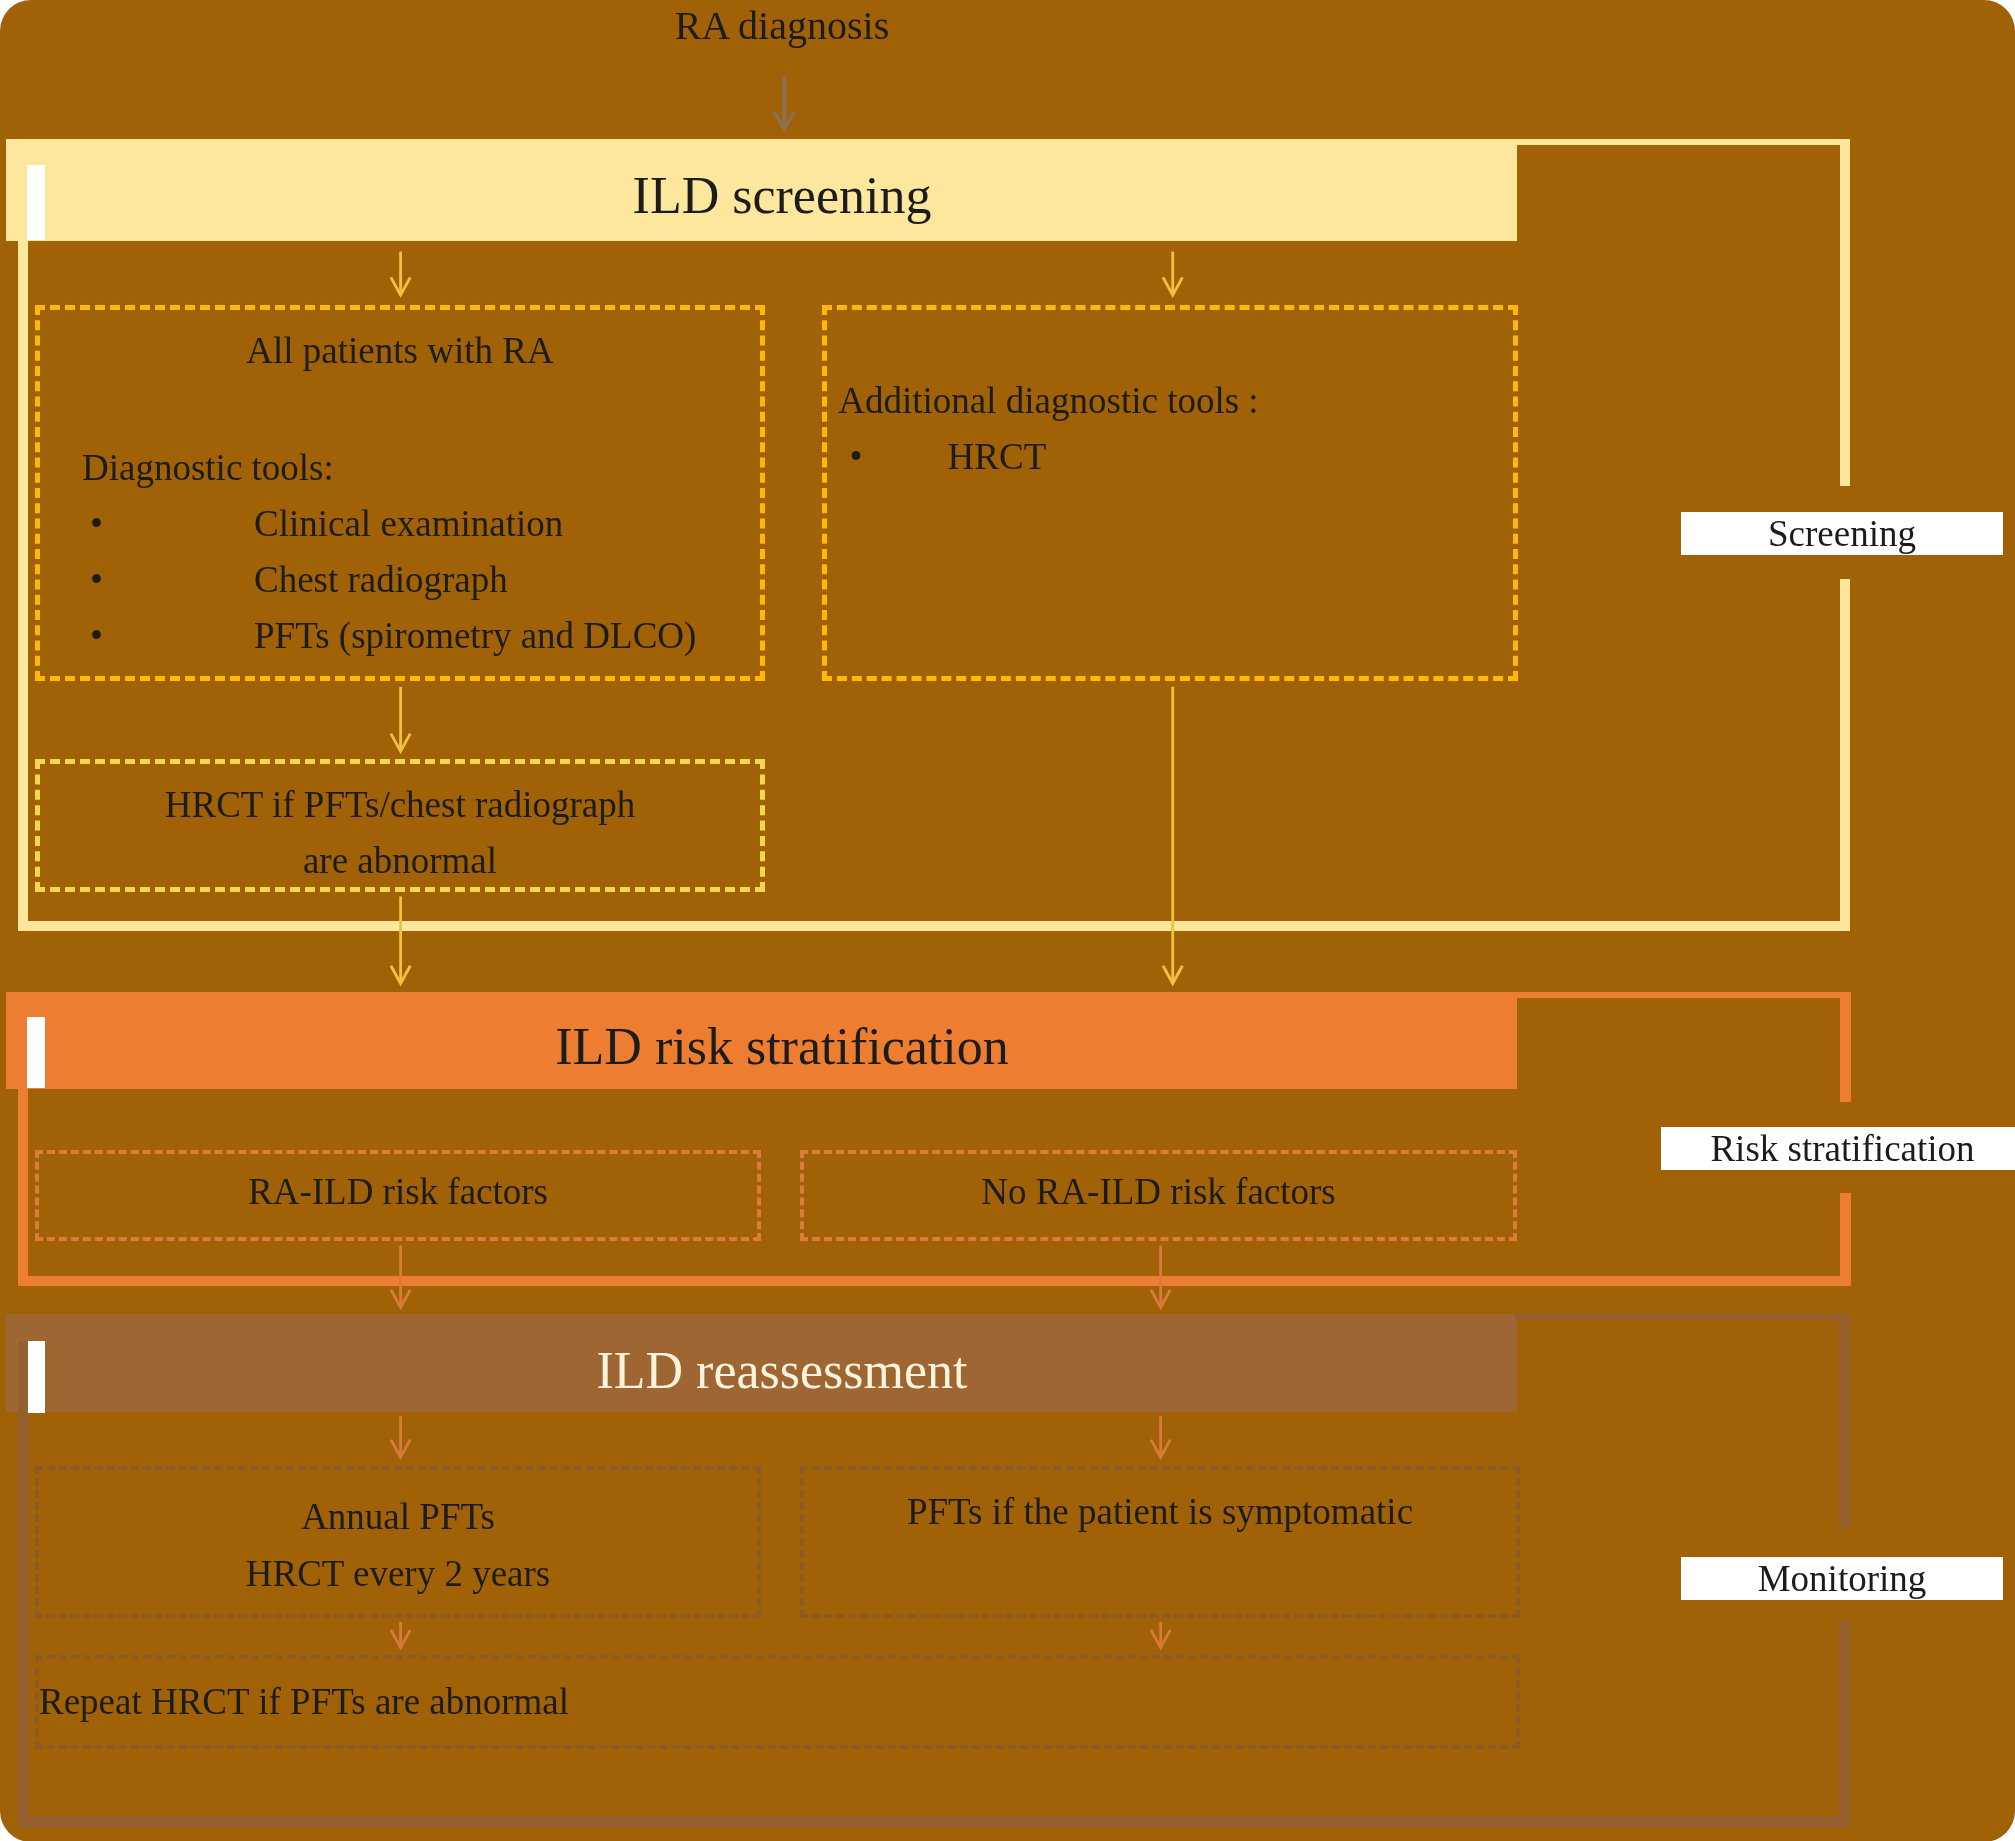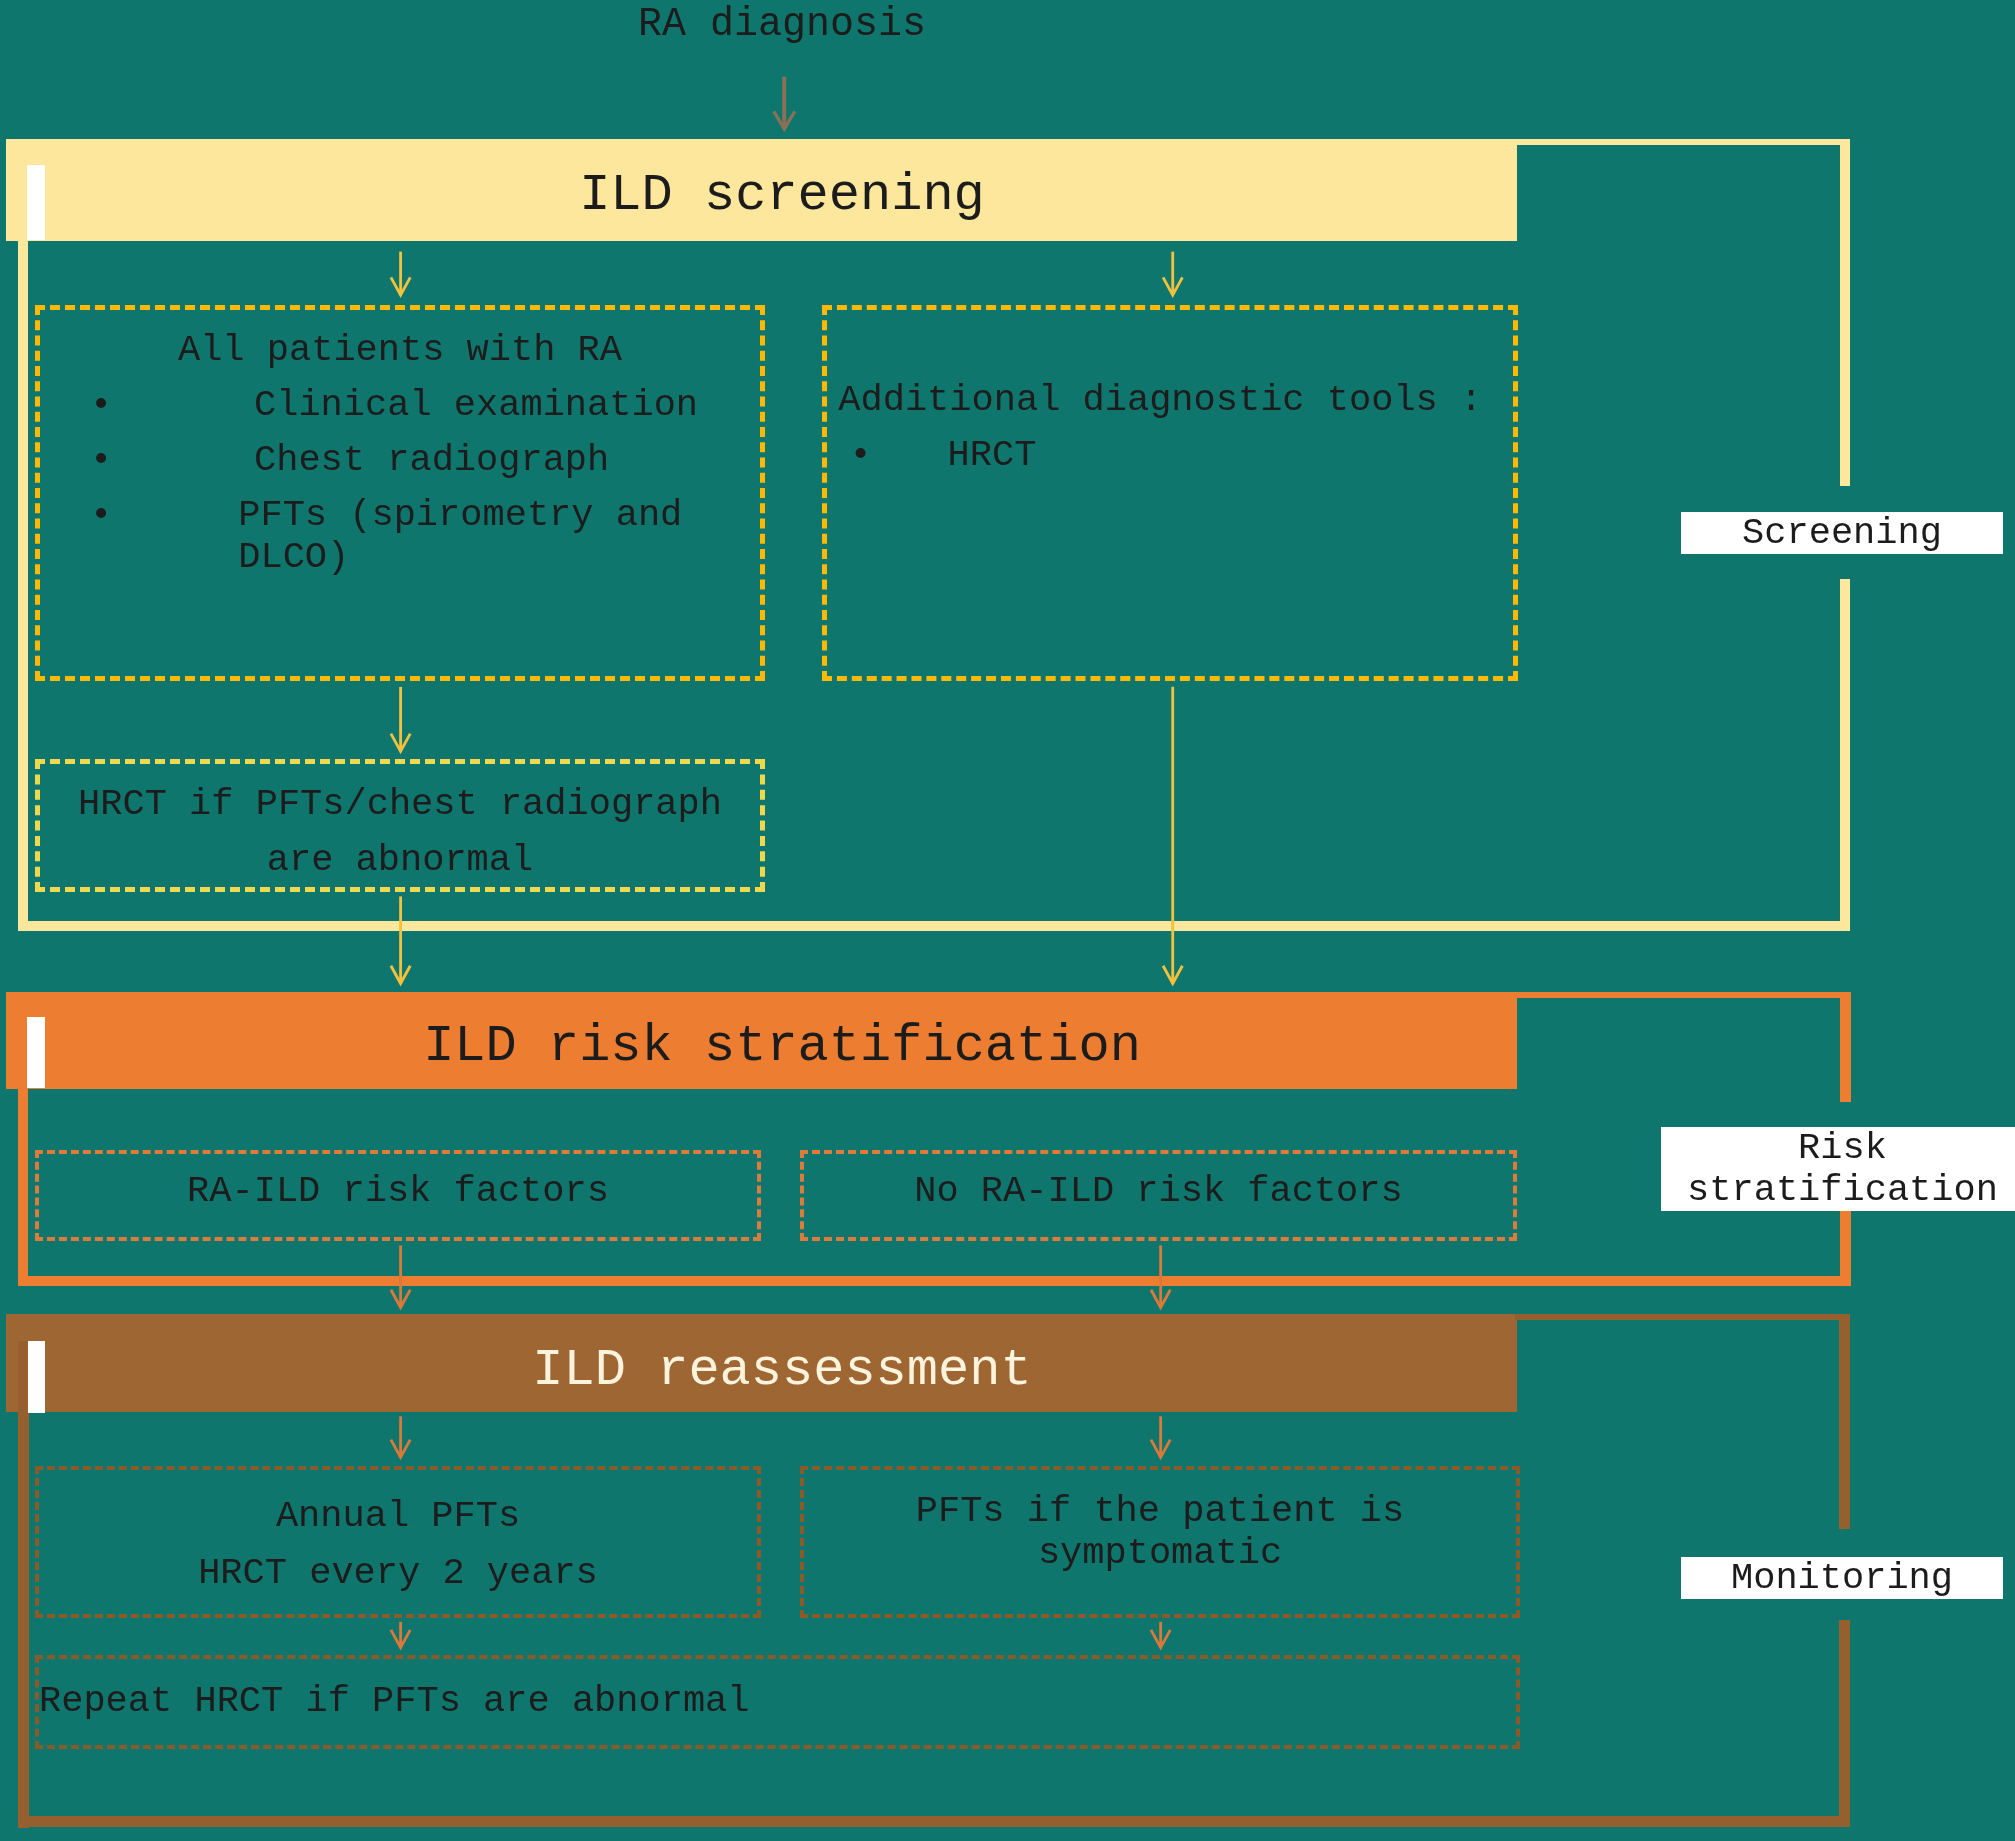--- a/index.html
+++ b/index.html
@@ -1,19 +1,19 @@
 <!DOCTYPE html>
 <html style="--yellow_fill: #FCE79C; --yellow_dash: #FFB900; --pale_yellow_dash: #EED94E; --yellow_arrow: #F2C13D; --orange_fill: #ED7D31; --orange_dash: #DB7C3D; --orange_arrow: #D9793A; --brown_fill: #9E6633; --brown_dash: #8C5A28; --brown_border: #96602E; --banner_text_dark: #1C1C1C; --banner_text_light: #FCF3DC; --top_arrow: #8A7156;font-size:13px"><head>
 <meta charset="utf-8">
 <style>
   html,body{margin:0;padding:0;background:#ffffff;}
   .canvas{
-    position:relative;width:2015px;height:1842px;background:#0f766e;
-    font-family:Liberation Mono, monospace;
-    color:#1c1c1c;overflow:hidden;
+    position:relative;width:2015px;height:1842px;background:#a16207;
+    font-family:Liberation Serif, serif;
+    color:#1c1c1c;overflow:hidden;border-radius:31px;
   }
   .abs{position:absolute;}
   .center{text-align:center;}
   .title-top{font-size:40px;}
   .banner{position:absolute;}
   .banner-title{position:absolute;font-size:52px;text-align:center;left:0;width:1564px;}
   .seg{position:absolute;}
   .notch{position:absolute;background:#ffffff;}
   .side-label{position:absolute;font-size:37px;text-align:center;background:#ffffff;}
   .dash-box{position:absolute;box-sizing:border-box;font-size:37px;}
@@ -53,20 +53,21 @@
   <div class="seg fill-yellow" style="left:18px;top:165px;width:9.7px;height:766px;"></div>
   <div class="seg fill-yellow" style="left:1840px;top:139px;width:9.7px;height:347px;"></div>
   <div class="seg fill-yellow" style="left:1840px;top:579px;width:9.7px;height:352px;"></div>
   <div class="seg fill-yellow" style="left:18px;top:921px;width:1831px;height:9.7px;"></div>
   <div class="notch" style="left:27px;top:165px;width:18px;height:75px;"></div>
   <div class="banner-title" style="top:166px;">ILD screening</div>
   <div class="side-label" style="left:1681px;top:512px;width:322px;">Screening</div>
 
   <div class="dash-box dash-amber" style="left:35px;top:305px;width:730px;height:376px;">
     <div class="box-heading">All patients with RA</div>
+    <div class="box-sub">Diagnostic tools:</div>
     <ul class="plain">
       <li>
         <span class="dot-a">•</span>
         <span>Clinical examination</span>
       </li>
       <li>
         <span class="dot-a">•</span>
         <span>Chest radiograph</span>
       </li>
       <li>

